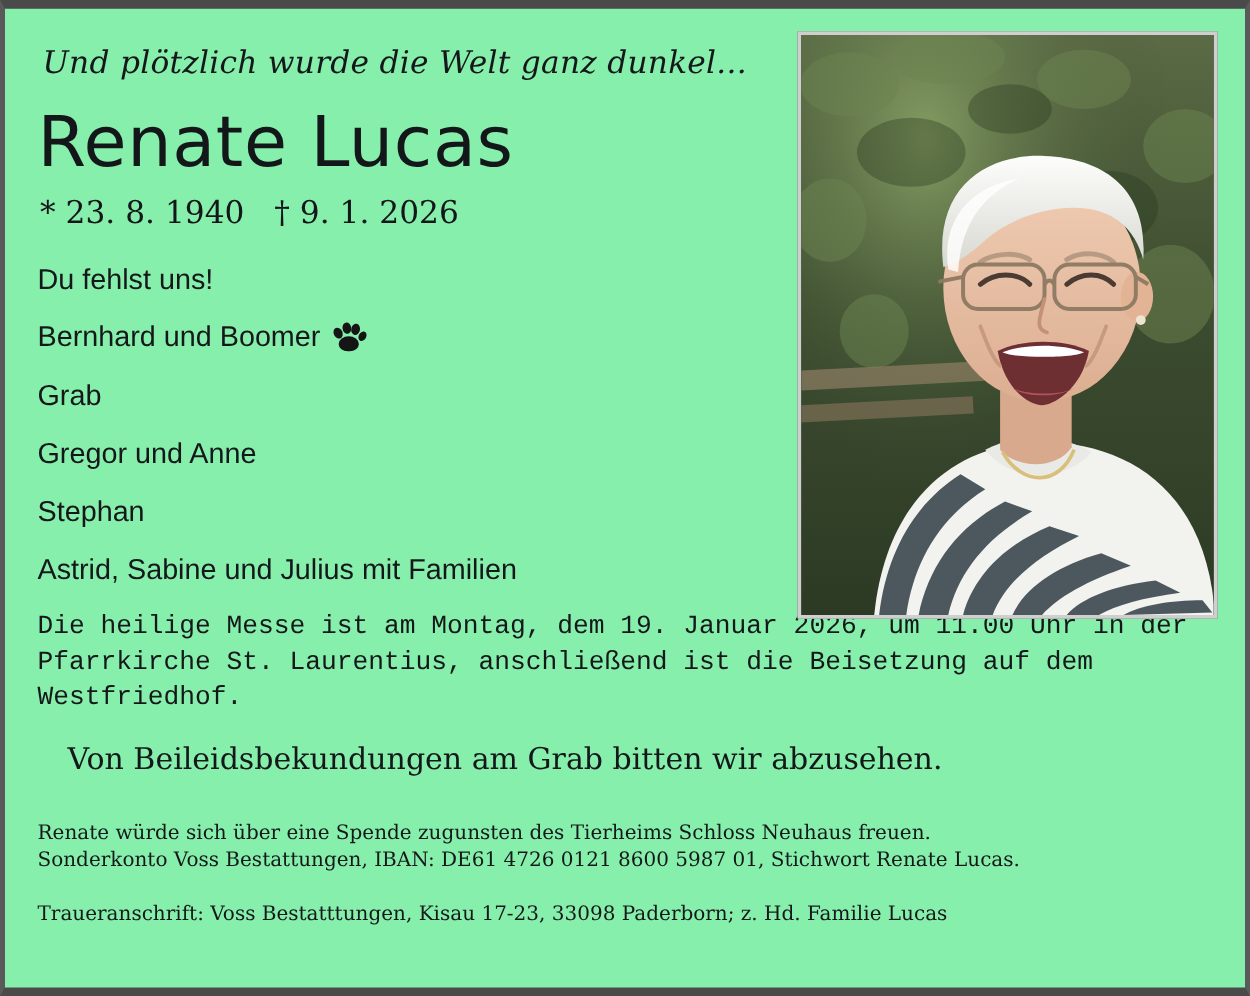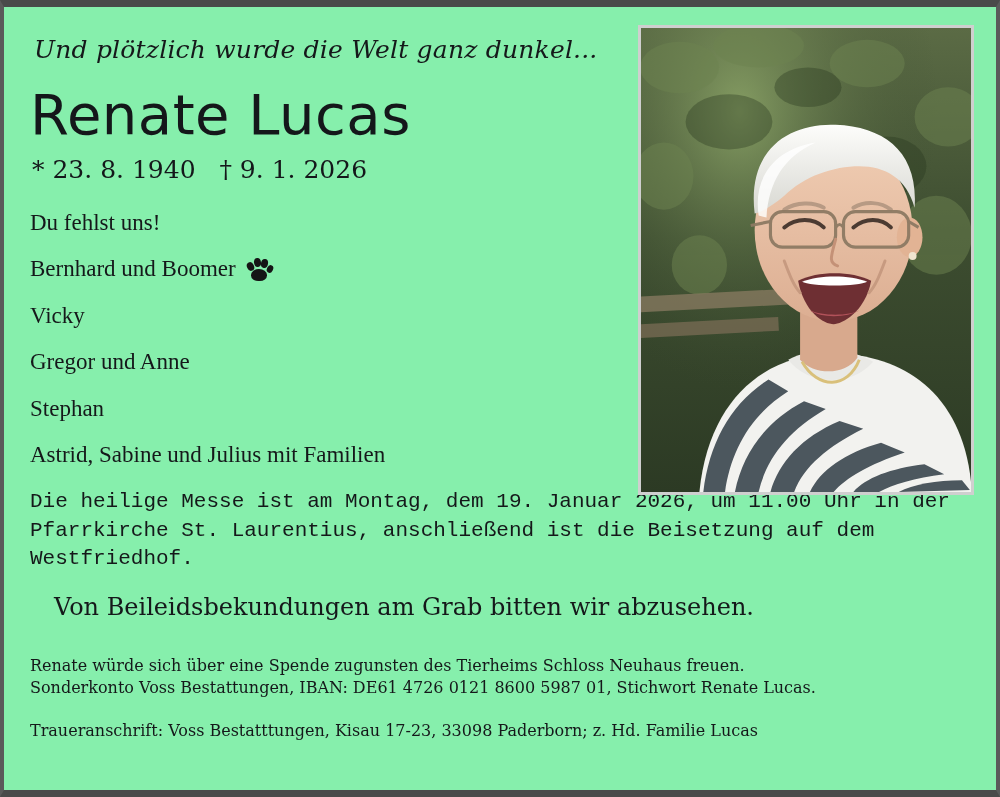--- a/index.html
+++ b/index.html
@@ -51,21 +51,21 @@
     font-family: "DejaVu Serif", serif;
     font-size: 25px;
     color: #14171a;
     margin: 10px 0 0 2px;
     white-space: pre;
   }
   .mourners {
     margin-top: 26px;
   }
   .mourner-line {
-    font-family: Liberation Serif, serif;
+    font-family: Liberation Sans, sans-serif;
     font-size: 23px;
     color: #15181a;
     margin-bottom: 20px;
     line-height: 1.15;
     display: flex;
     align-items: center;
     gap: 10px;
   }
   .paw {
     display: inline-block;
@@ -150,21 +150,21 @@
         <span>Bernhard und Boomer</span>
         <span class="paw">
           <i class="t1"></i>
             <i class="t2"></i>
             <i class="t3"></i>
             <i class="t4"></i>
             <i class="pad"></i>
         </span>
       </div>
       <div class="mourner-line">
-        <span>Vicky</span>
+        <span>Grab</span>
       </div>
       <div class="mourner-line">
         <span>Gregor und Anne</span>
       </div>
       <div class="mourner-line">
         <span>Stephan</span>
       </div>
       <div class="mourner-line">
         <span>Astrid, Sabine und Julius mit Familien</span>
       </div>

